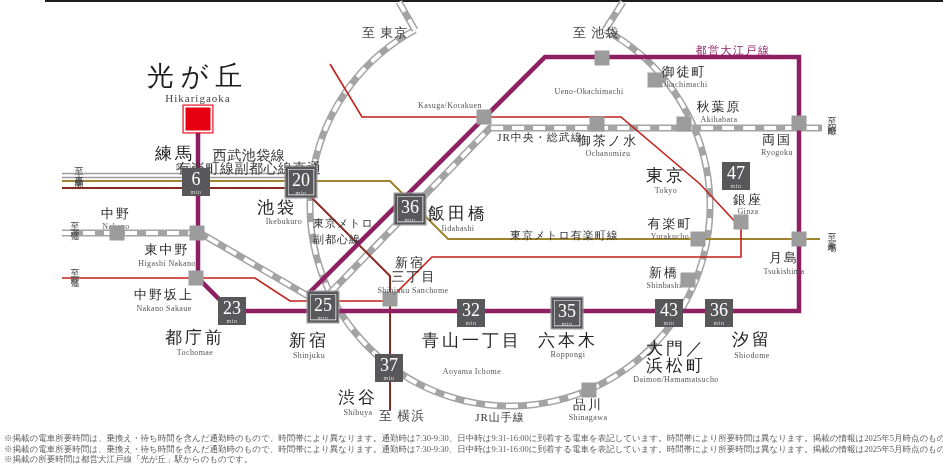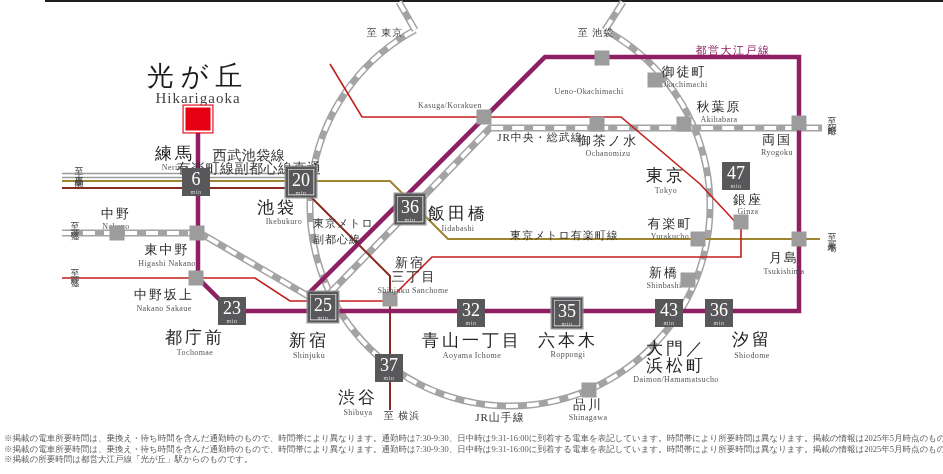--- a/index.html
+++ b/index.html
@@ -7,26 +7,26 @@
          font-family:"Liberation Serif","DejaVu Serif",serif;}
   #rails{position:absolute;left:0;top:0;}
   .abs{position:absolute;white-space:nowrap;}
   .ctr{transform:translate(-50%,-50%);}
   .topbar{position:absolute;left:45px;top:0;width:898px;height:2px;background:#1e1e1e;}
   
   .nm-xl{font-size:27px;color:#1c1c1c;letter-spacing:7px;font-weight:normal;}
   .nm-lg{font-size:17px;color:#252525;letter-spacing:3px;}
   .nm{font-size:13px;color:#2a2a2a;letter-spacing:2px;}
   .rj{font-size:8px;color:#555;letter-spacing:0.4px;font-family:"Liberation Serif",serif;}
-  .rj-lg{font-size:15px;color:#444;letter-spacing:1px;}
+  .rj-lg{font-size:11px;color:#444;letter-spacing:1px;}
   
   .ln{font-size:11px;color:#333;letter-spacing:1px;}
   .ln-sm{font-size:14px;color:#333;letter-spacing:0.5px;}
   .ln-oedo{font-size:11px;color:#8f1f63;letter-spacing:1.5px;}
-  .edge{font-size:10px;color:#444;letter-spacing:1px;}
+  .edge{font-size:13px;color:#444;letter-spacing:1px;}
   .edge-v{font-size:9px;color:#444;writing-mode:vertical-rl;letter-spacing:2px;}
   
   .badge{position:absolute;width:28px;height:28px;background:#58585a;color:#fff;
          text-align:center;transform:translate(-50%,-50%);z-index:6;}
   .badge .n{display:block;font-size:18px;line-height:19px;margin-top:2px;}
   .badge .u{display:block;font-size:6px;line-height:6px;color:#d8d8d8;letter-spacing:0.5px;}
   .badge.bd{width:27px;height:27px;border:2px solid #58585a;outline:1px solid #96979a;
             box-shadow:inset 0 0 0 1px #fff;}
   
   .mk{position:absolute;width:15px;height:15px;background:#9c9c9c;
@@ -131,21 +131,21 @@
   <div class="badge" style="left:719px;top:313px">
     <span class="n">36</span>
       <span class="u">min</span>
     </div>
   <div class="badge" style="left:736px;top:176px">
     <span class="n">47</span>
       <span class="u">min</span>
     </div>
 
   <div class="abs ctr nm-lg z8" style="left:175px;top:153px">練馬</div>
-  <div class="abs ctr rj z8" style="left:175px;top:167px">Nerima</div>
+  <div class="abs ctr rj z8" style="left:189px;top:167px">Nerima</div>
 
   <div class="abs ctr nm-lg" style="left:277px;top:207px">池袋</div>
   <div class="abs ctr rj" style="left:284px;top:221px">Ikebukuro</div>
 
   <div class="abs ctr nm" style="left:116px;top:214px">中野</div>
   <div class="abs ctr rj" style="left:116px;top:226px">Nakano</div>
 
   <div class="abs ctr nm" style="left:167px;top:250px">東中野</div>
   <div class="abs ctr rj" style="left:167px;top:263px">Higashi Nakano</div>
 
@@ -193,21 +193,21 @@
   <div class="abs ctr nm" style="left:670px;top:224px">有楽町</div>
   <div class="abs ctr rj" style="left:670px;top:236px">Yurakucho</div>
 
   <div class="abs ctr nm" style="left:784px;top:258px">月島</div>
   <div class="abs ctr rj" style="left:784px;top:271px">Tsukishima</div>
 
   <div class="abs ctr nm" style="left:664px;top:273px">新橋</div>
   <div class="abs ctr rj" style="left:664px;top:285px">Shinbashi</div>
 
   <div class="abs ctr nm-lg" style="left:472px;top:340px">青山一丁目</div>
-  <div class="abs ctr rj" style="left:472px;top:355px">Aoyama Ichome</div>
+  <div class="abs ctr rj" style="left:472px;top:371px">Aoyama Ichome</div>
 
   <div class="abs ctr nm-lg" style="left:568px;top:340px">六本木</div>
   <div class="abs ctr rj" style="left:568px;top:354px">Roppongi</div>
 
   <div class="abs ctr nm-lg" style="left:676px;top:348px">大門／</div>
   <div class="abs ctr nm-lg" style="left:676px;top:365px">浜松町</div>
   <div class="abs ctr rj" style="left:676px;top:379px">Daimon/Hamamatsucho</div>
 
   <div class="abs ctr nm-lg" style="left:752px;top:339px">汐留</div>
   <div class="abs ctr rj" style="left:752px;top:355px">Shiodome</div>

